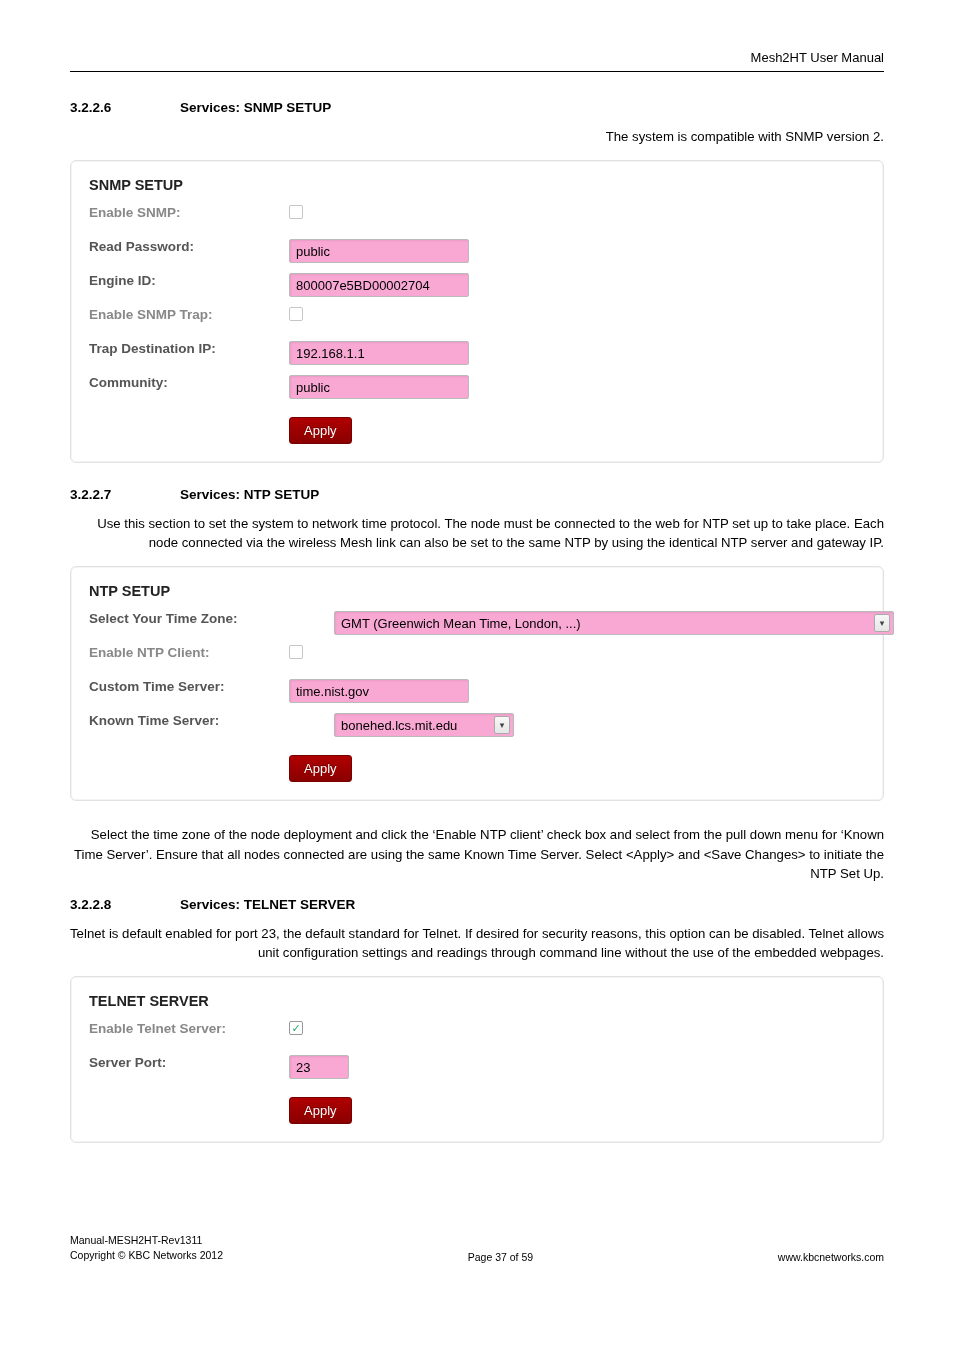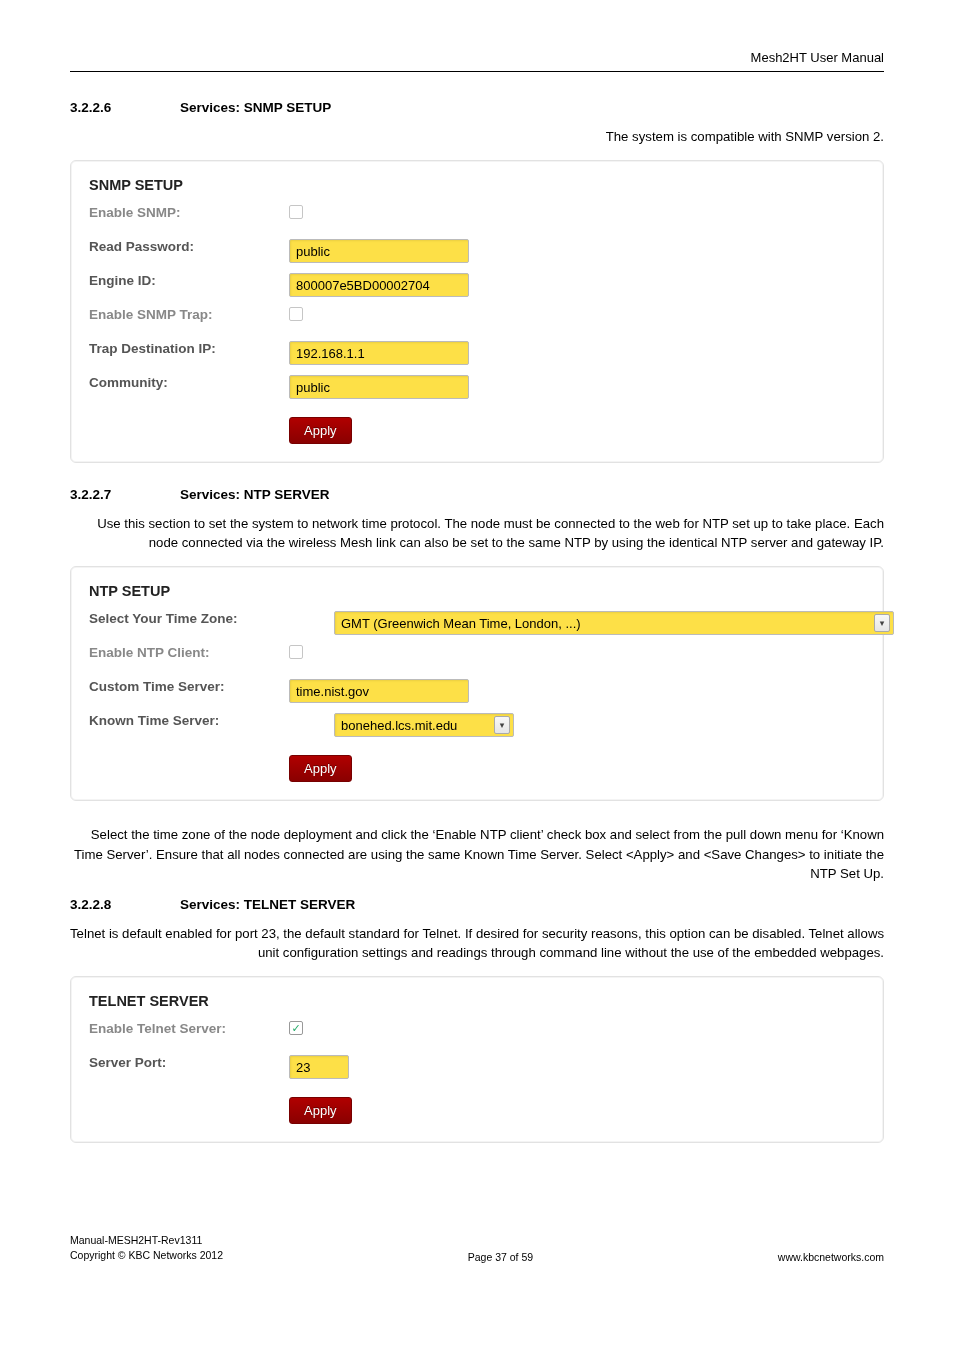--- a/index.html
+++ b/index.html
@@ -65,21 +65,21 @@
   }
   .label.enabled { color: #555; }
   .txtinput {
     width: 180px;
     height: 24px;
     font-family: Arial, sans-serif;
     font-size: 13px;
     padding: 2px 6px;
     border: 1px solid #bbb;
     border-radius: 2px;
-    background: #fde047;
+    background: #f9a8d4;
     box-shadow: inset 1px 1px 2px rgba(0,0,0,0.08);
   }
   .txtinput.wide { width: 560px; }
   .txtinput.narrow { width: 60px; }
   .selectwrap {
     position: relative;
     display: inline-block;
     padding-left: 45px;
   }
   .select-caret {
@@ -172,21 +172,21 @@
     <div class="row">
       <div class="label enabled">Community:</div>
       <input class="txtinput" value="public" style="">
     </div>
     <div class="btn-row">
       <span class="btn-apply">Apply</span>
     </div>
   </div>
 
   <div class="h4">
-    <span class="secnum">3.2.2.7</span><span>Services: NTP SERVER</span>
+    <span class="secnum">3.2.2.7</span><span>Services: NTP SETUP</span>
   </div>
   <p class="para">Use this section to set the system to network time protocol. The node must be connected to the web for NTP set up to take place. Each node connected via the wireless Mesh link can also be set to the same NTP by using the identical NTP server and gateway IP.</p>
 
   <div class="panel">
     <div class="panel-title">NTP SETUP</div>
 
     <div class="row">
       <div class="label enabled">Select Your Time Zone:</div>
       <span class="selectwrap">
         <input class="txtinput wide" value="GMT (Greenwich Mean Time, London, ...)" style="">

